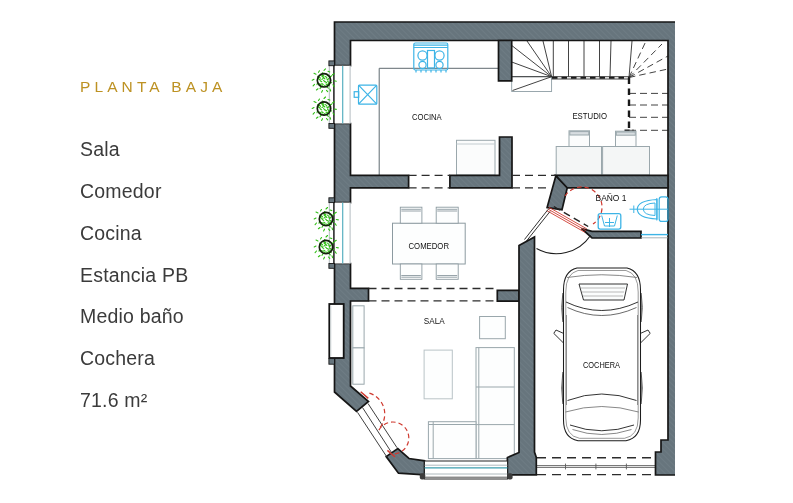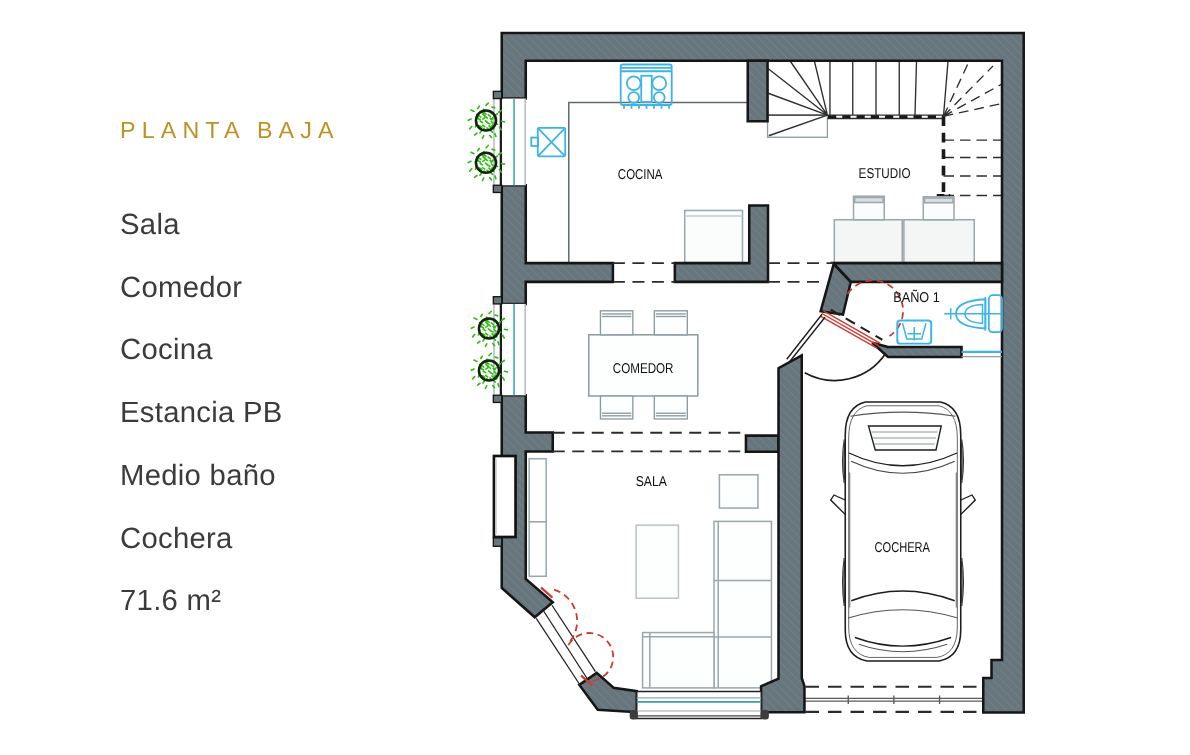--- a/index.html
+++ b/index.html
@@ -1,16 +1,16 @@
 <!DOCTYPE html>
 <html><head>
 <meta charset="utf-8">
 <style>
 html,body{margin:0;padding:0;background:#ffffff;}
-#page{position:relative;width:793px;height:503px;background:#fff;overflow:hidden;
+#page{position:relative;width:675px;height:503px;background:#fff;overflow:hidden;
 font-family:"Liberation Sans", sans-serif;}
 svg{position:absolute;left:0;top:0;}
 </style>
 </head>
 <body>
 <div id="page">
 <svg width="793" height="503" viewBox="0 0 793 503">
 <defs>
 <pattern id="hatch" width="4" height="4" patternUnits="userSpaceOnUse" patternTransform="rotate(45)">
 <rect width="4" height="4" fill="#67757d"></rect>

